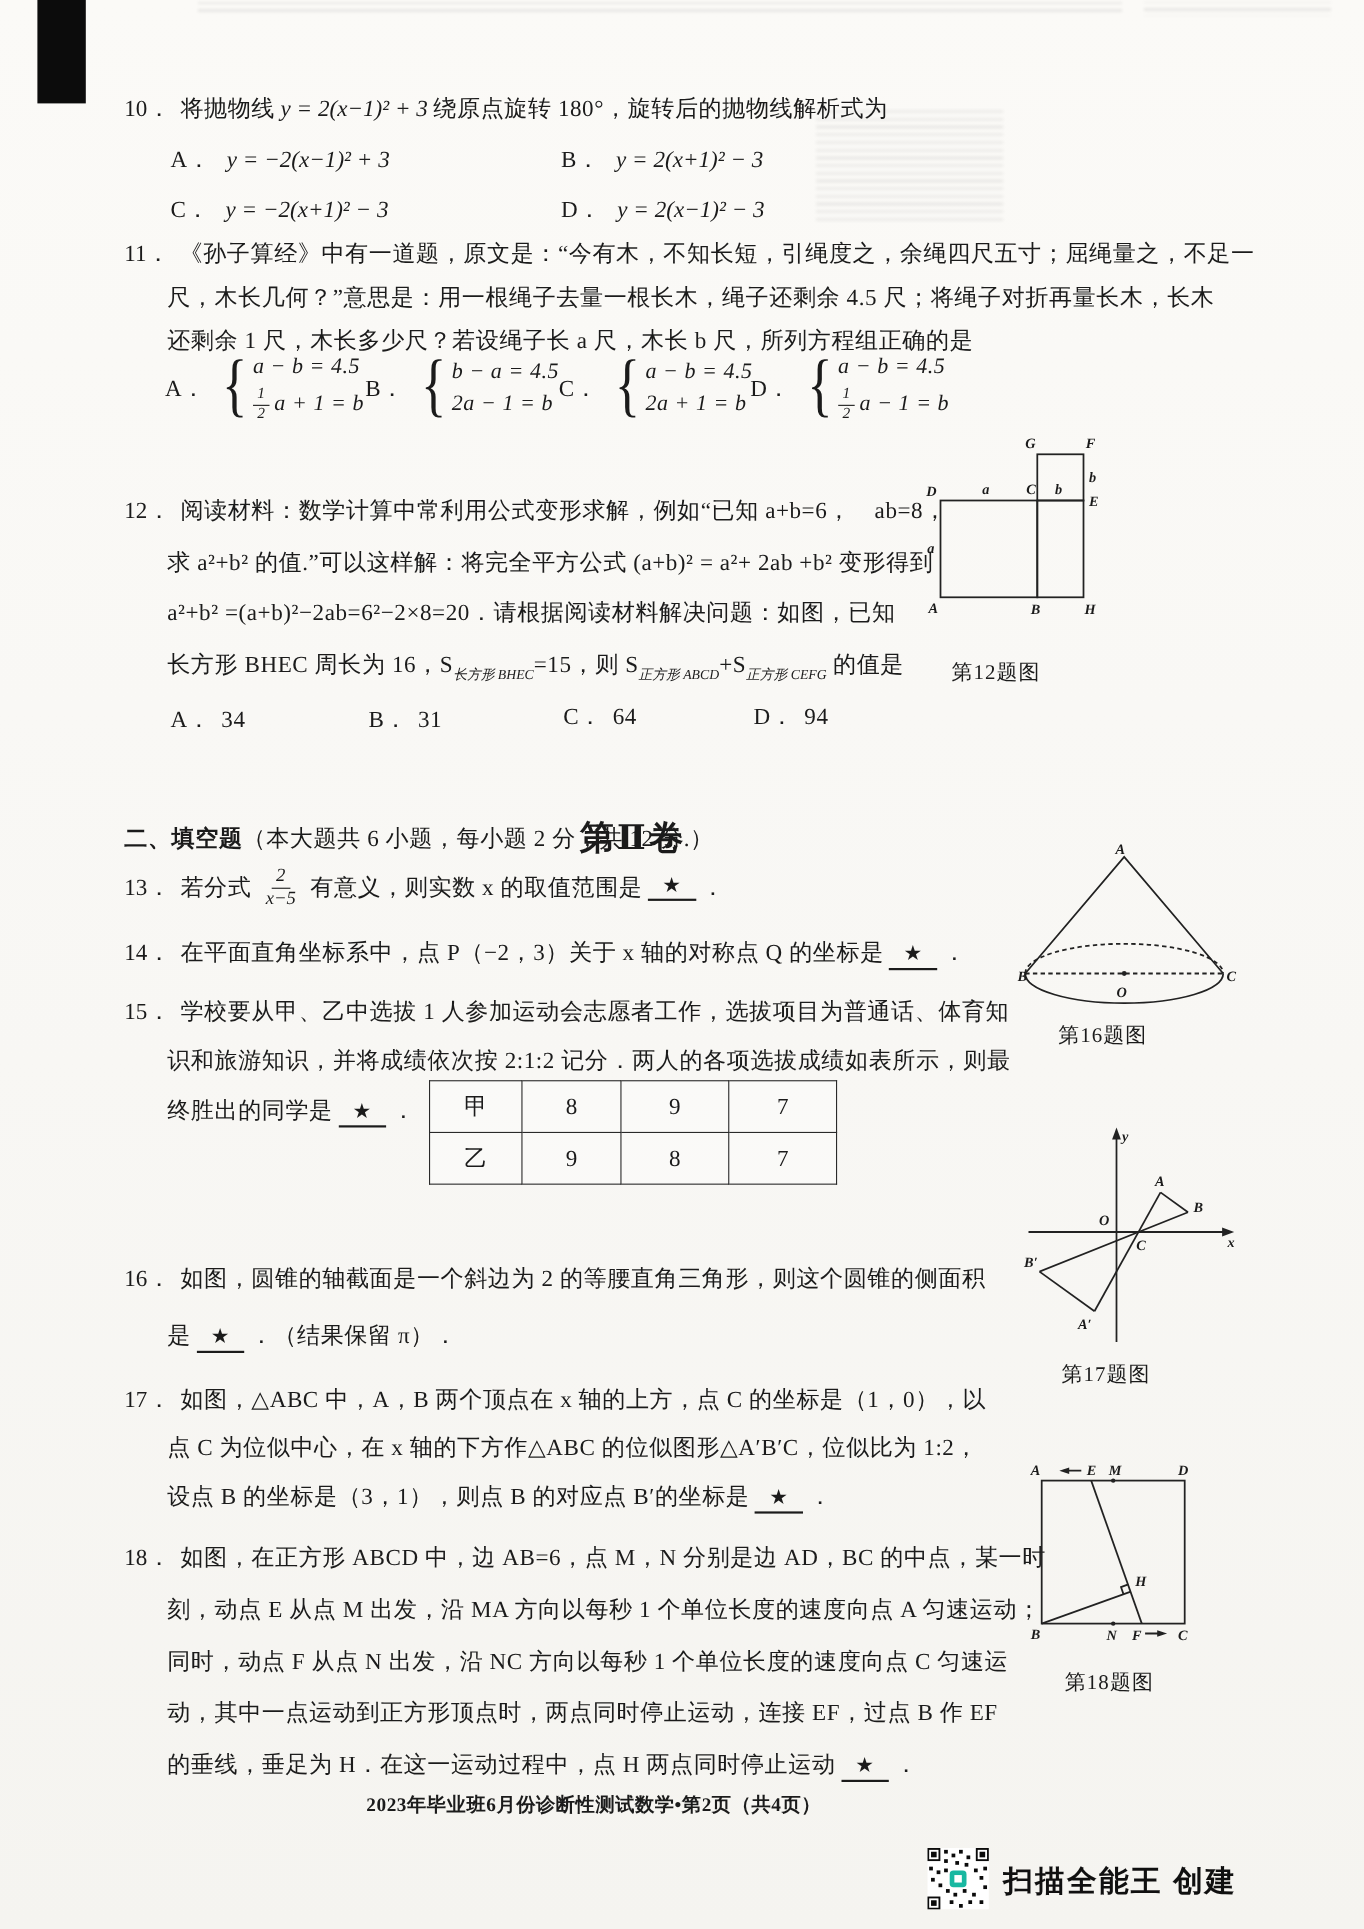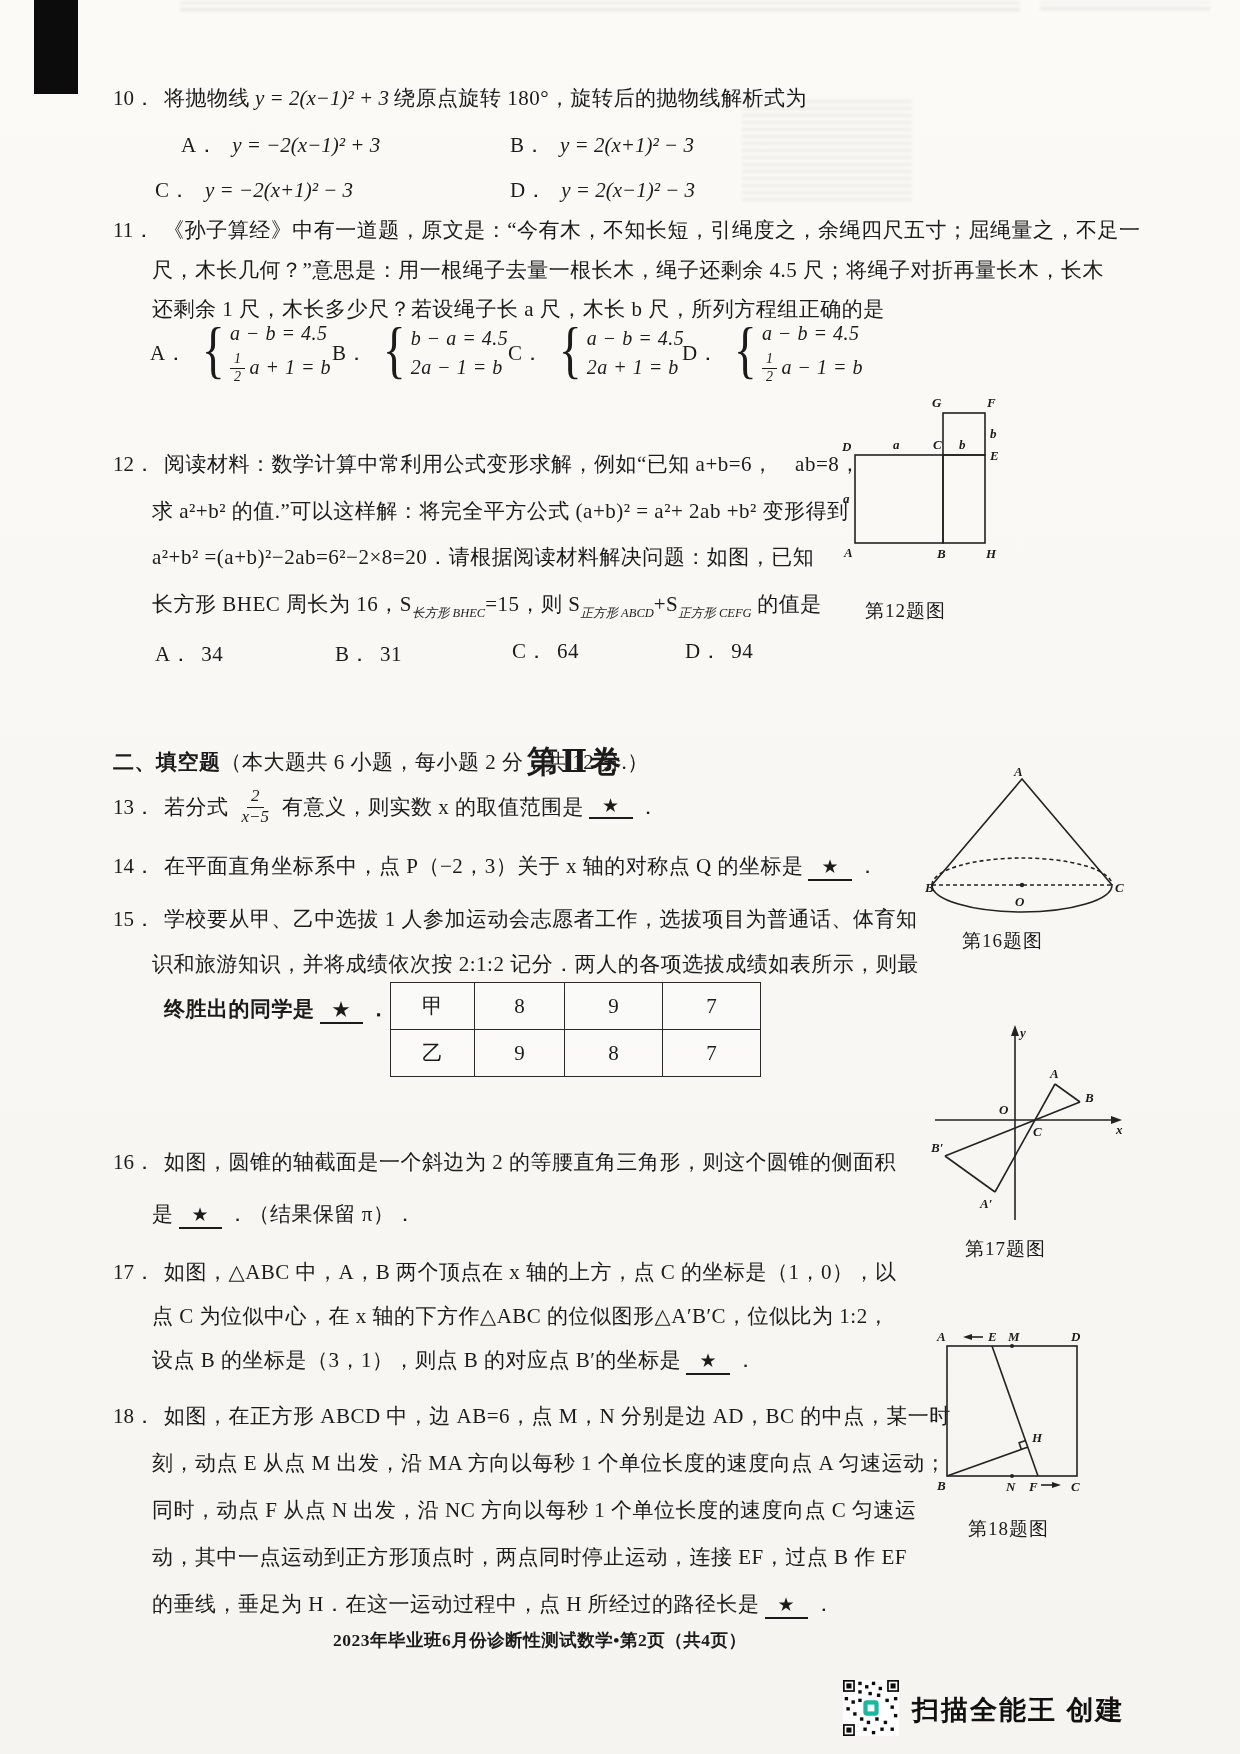--- a/index.html
+++ b/index.html
@@ -46,21 +46,21 @@
 
   <div class="corner-mark"></div>
   <div class="bleed" style="left:180px;top:2px;width:840px;height:13px;"></div>
   <div class="bleed" style="left:742px;top:100px;width:170px;height:105px;opacity:.1;"></div>
   <div class="bleed" style="left:1040px;top:2px;width:170px;height:12px;"></div>
 
   <div>
     <div class="line" style="left:113px;top:84px;">
       <span class="qnum">10．</span><span>将抛物线</span><span class="m">y = 2(x−1)² + 3</span><span>绕原点旋转 180°，旋转后的抛物线解析式为</span>
     </div>
-    <div class="line" style="left:155px;top:131px;margin-left:26px;"><span class="opt-label">A．</span><span class="m">y = −2(x−1)² + 3</span></div>
+    <div class="line" style="left:155px;top:131px;"><span class="opt-label">A．</span><span class="m">y = −2(x−1)² + 3</span></div>
     <div class="line" style="left:510px;top:131px;"><span class="opt-label">B．</span><span class="m">y = 2(x+1)² − 3</span></div>
     <div class="line" style="left:155px;top:176px;"><span class="opt-label">C．</span><span class="m">y = −2(x+1)² − 3</span></div>
     <div class="line" style="left:510px;top:176px;"><span class="opt-label">D．</span><span class="m">y = 2(x−1)² − 3</span></div>
   </div>
 
   <div>
     <div class="line" style="left:113px;top:216px;"><span class="qnum">11．</span><span>《孙子算经》中有一道题，原文是：“今有木，不知长短，引绳度之，余绳四尺五寸；屈绳量之，不足一</span></div>
     <div class="line" style="left:152px;top:256px;">尺，木长几何？”意思是：用一根绳子去量一根长木，绳子还剩余 4.5 尺；将绳子对折再量长木，长木</div>
     <div class="line" style="left:152px;top:295px;">还剩余 1 尺，木长多少尺？若设绳子长 a 尺，木长 b 尺，所列方程组正确的是</div>
 
@@ -161,21 +161,21 @@
       <span>．</span>
   </div>
 
   <div class="line" style="left:113px;top:852px;">
     <span class="qnum">14．</span><span>在平面直角坐标系中，点 P（−2，3）关于 x 轴的对称点 Q 的坐标是</span><span class="blank"><span>★</span></span><span>．</span>
   </div>
 
   <div>
     <div class="line" style="left:113px;top:905px;"><span class="qnum">15．</span><span>学校要从甲、乙中选拔 1 人参加运动会志愿者工作，选拔项目为普通话、体育知</span></div>
     <div class="line" style="left:152px;top:950px;">识和旅游知识，并将成绩依次按 2:1:2 记分．两人的各项选拔成绩如表所示，则最</div>
-    <div class="line" style="left:164px;top:995px;font-weight:bold;"><span>终胜出的同学是</span><span class="blank"><span>★</span></span><span>．</span></div>
+    <div class="line" style="left:152px;top:995px;"><span>终胜出的同学是</span><span class="blank"><span>★</span></span><span>．</span></div>
     <table class="score-table" style="left:390px;top:982px;">
       <tbody>
       <tr>
         <td class="c0">甲</td>
         <td class="c1">8</td>
         <td class="c2">9</td>
         <td class="c3">7</td>
       </tr>
       <tr>
         <td class="c0">乙</td>
@@ -233,21 +233,21 @@
     <div class="line" style="left:113px;top:1258px;"><span class="qnum">17．</span><span>如图，△ABC 中，A，B 两个顶点在 x 轴的上方，点 C 的坐标是（1，0），以</span></div>
     <div class="line" style="left:152px;top:1302px;">点 C 为位似中心，在 x 轴的下方作△ABC 的位似图形△A′B′C，位似比为 1:2，</div>
     <div class="line" style="left:152px;top:1346px;"><span>设点 B 的坐标是（3，1），则点 B 的对应点 B′的坐标是</span><span class="blank"><span>★</span></span><span>．</span></div>
   </div>
 
   <div>
     <div class="line" style="left:113px;top:1402px;"><span class="qnum">18．</span><span>如图，在正方形 ABCD 中，边 AB=6，点 M，N 分别是边 AD，BC 的中点，某一时</span></div>
     <div class="line" style="left:152px;top:1449px;">刻，动点 E 从点 M 出发，沿 MA 方向以每秒 1 个单位长度的速度向点 A 匀速运动；</div>
     <div class="line" style="left:152px;top:1496px;">同时，动点 F 从点 N 出发，沿 NC 方向以每秒 1 个单位长度的速度向点 C 匀速运</div>
     <div class="line" style="left:152px;top:1543px;">动，其中一点运动到正方形顶点时，两点同时停止运动，连接 EF，过点 B 作 EF</div>
-    <div class="line" style="left:152px;top:1590px;"><span>的垂线，垂足为 H．在这一运动过程中，点 H 所经过的路径长是</span><span class="blank"><span>★</span></span><span>．</span></div>
+    <div class="line" style="left:152px;top:1590px;"><span>的垂线，垂足为 H．在这一运动过程中，点 H 两点同时停止运动</span><span class="blank"><span>★</span></span><span>．</span></div>
   </div>
 
   <div class="fig" style="left:935px;top:1330px;width:158px;height:175px;">
     <svg width="158" height="175" viewBox="0 0 158 175">
       <rect class="geo" x="12" y="16" width="130" height="130"></rect>
       <line class="geo" x1="57" y1="16" x2="103" y2="146"></line>
       <line class="geo" x1="12" y1="146" x2="93" y2="117"></line>
       <polyline class="geo" points="90.7,110.4 84.1,112.8 86.4,119.4" stroke-width="1.2"></polyline>
       <circle cx="77" cy="16" r="2" fill="#222"></circle>
       <circle cx="77" cy="146" r="2" fill="#222"></circle>

